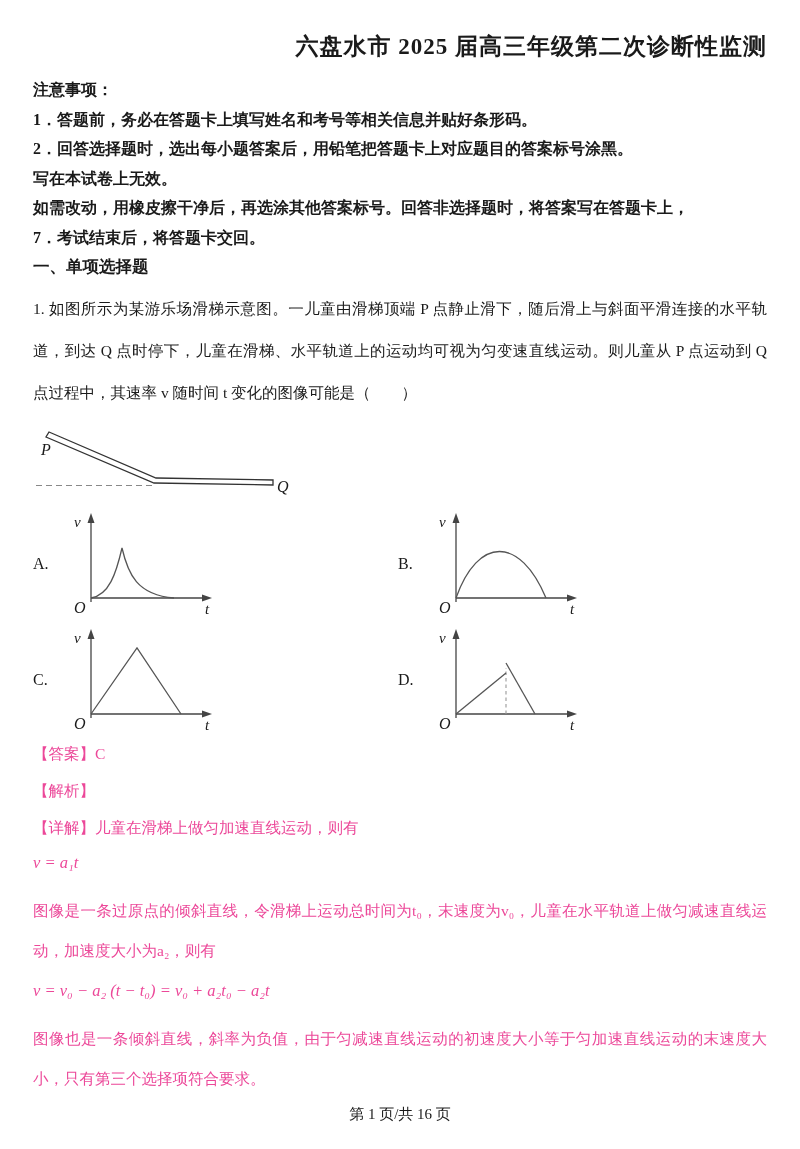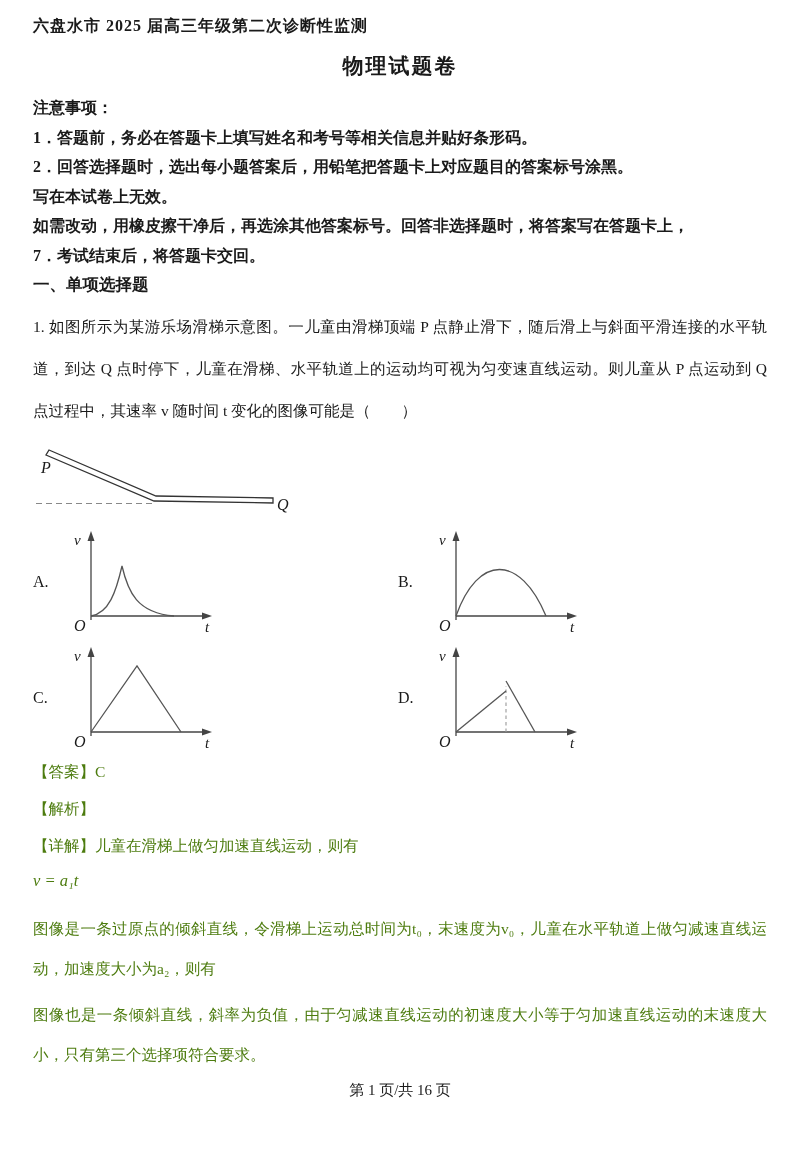--- a/index.html
+++ b/index.html
@@ -6,22 +6,22 @@
   html,body { background:#ffffff; }
   body {
     width:800px; height:1149px;
     font-family:"Liberation Serif","DejaVu Serif",serif;
     color:#1a1a1a;
     overflow:hidden;
   }
   .page { padding:12px 33px 0 33px; }
 
   .title {
-    text-align:left; font-size:16px; font-weight:bold;
-    letter-spacing:1px; margin-top:4px;
+    text-align:right; font-size:23px; font-weight:bold;
+    letter-spacing:1px; margin-top:19px;
   }
   .subtitle {
     text-align:center; font-size:21px; font-weight:bold;
     margin-top:15px; letter-spacing:2px;
   }
 
   .notices { margin-top:13px; }
   .notices p {
     font-size:16px; font-weight:bold; line-height:29.5px;
     text-align:justify;
@@ -37,39 +37,38 @@
   .slide-diagram { display:block; margin:8px 0 0 0; }
 
   .options-grid {
     display:grid; grid-template-columns:365px 1fr;
     row-gap:8px; margin-top:10px;
   }
   .option-cell { display:flex; align-items:center; }
   .option-label { font-size:16px; width:30px; margin-right:6px; }
   .graph-svg { display:block; }
 
-  .answer-block { color:#4d7c0f; margin-top:8px; }
+  .answer-block { color:#ec4899; margin-top:8px; }
   .answer-block .ans-line { font-size:15.5px; line-height:23px; margin-bottom:14px; }
   .answer-block .formula {
     text-align:left; font-style:italic; font-size:16.5px;
     margin:10px 0 18px 0;
   }
   .answer-block .para { font-size:15.5px; line-height:40px; text-align:justify; margin-bottom:6px; }
 
   .footer { text-align:center; font-size:15px; margin-top:2px; color:#1a1a1a; }
 
   .svg-italic { font-style:italic; font-family:"Liberation Serif","DejaVu Serif",serif; }
 </style>
 </head>
 <body>
 
 <div class="page">
 
   <div class="title">六盘水市 2025 届高三年级第二次诊断性监测</div>
-  <div class="subtitle">物理试题卷</div>
 
   <div class="notices">
     <p>注意事项：</p>
     <p>1．答题前，务必在答题卡上填写姓名和考号等相关信息并贴好条形码。</p>
     <p>2．回答选择题时，选出每小题答案后，用铅笔把答题卡上对应题目的答案标号涂黑。</p>
     <p>写在本试卷上无效。</p>
     <p>如需改动，用橡皮擦干净后，再选涂其他答案标号。回答非选择题时，将答案写在答题卡上，</p>
     <p>7．考试结束后，将答题卡交回。</p>
   </div>
 
@@ -145,18 +144,19 @@
     </div>
 
   </div>
 
   <div class="answer-block">
     <p class="ans-line"><span>【答案】</span><span>C</span></p>
     <p class="ans-line"><span>【解析】</span></p>
     <p class="ans-line"><span>【详解】</span><span>儿童在滑梯上做匀加速直线运动，则有</span></p>
     <div class="formula">v = a₁t</div>
     <p class="para">图像是一条过原点的倾斜直线，令滑梯上运动总时间为t₀，末速度为v₀，儿童在水平轨道上做匀减速直线运动，加速度大小为a₂，则有</p>
+    <div class="formula">v = v₀ − a₂ (t − t₀) = v₀ + a₂t₀ − a₂t</div>
     <p class="para">图像也是一条倾斜直线，斜率为负值，由于匀减速直线运动的初速度大小等于匀加速直线运动的末速度大小，只有第三个选择项符合要求。</p>
   </div>
 
   <div class="footer">第 1 页/共 16 页</div>
 
 </div>
 
 </body></html>

